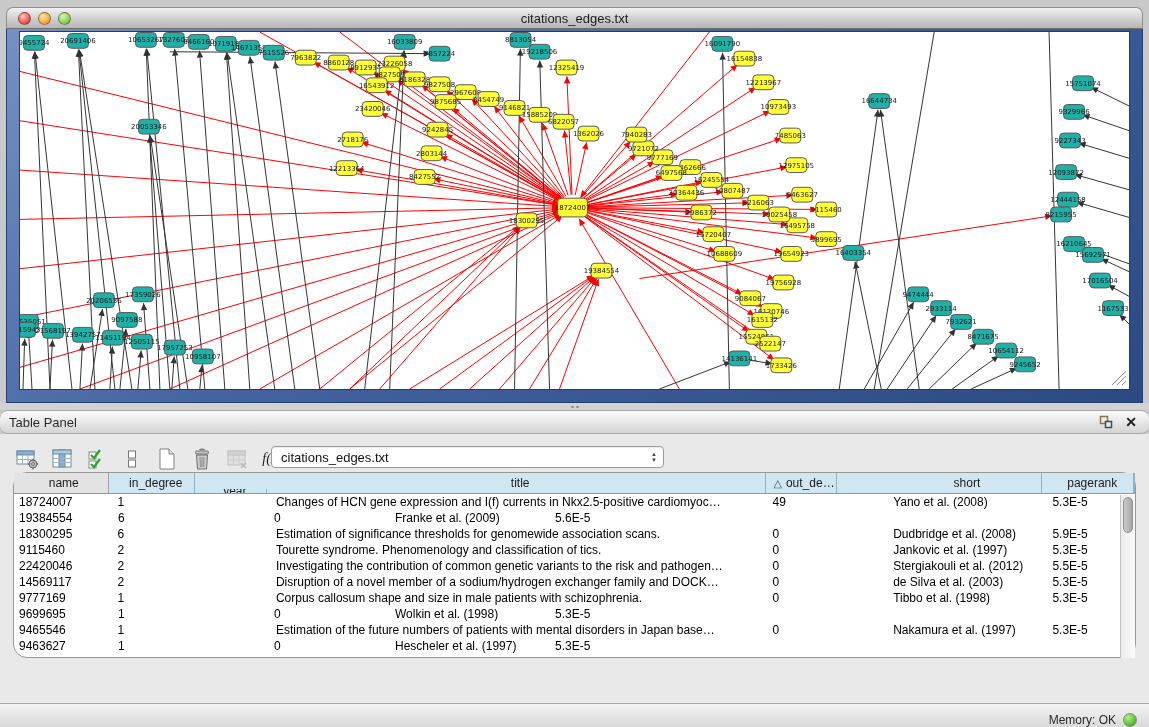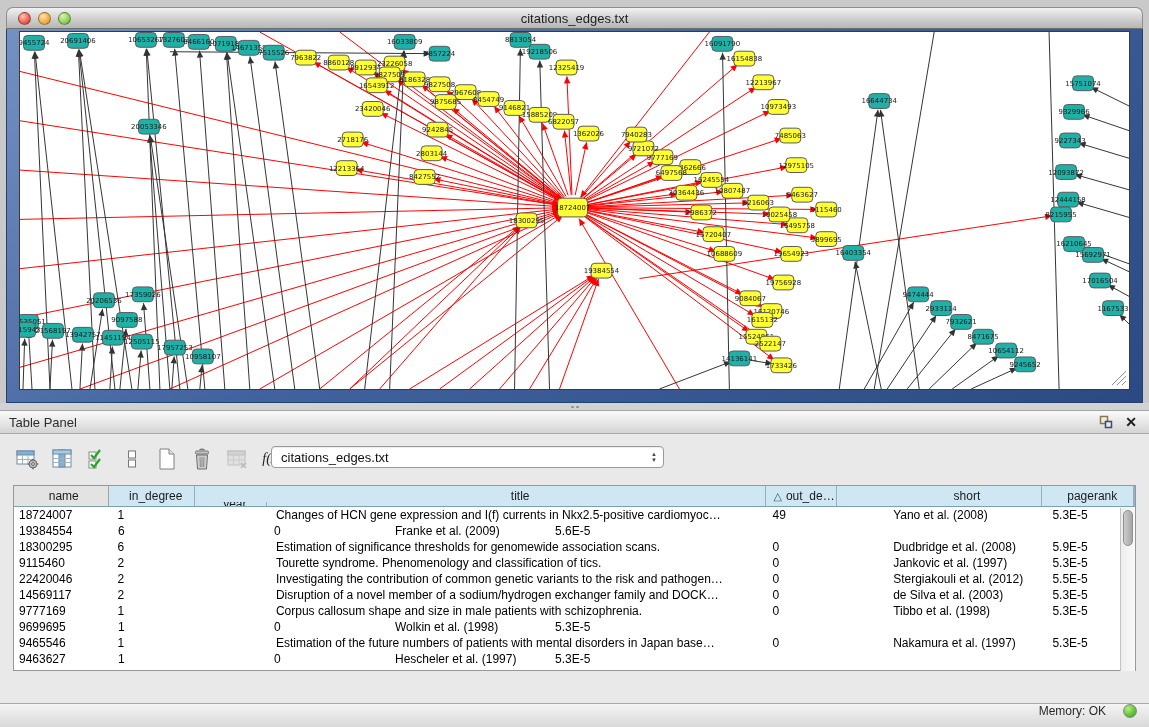--- a/index.html
+++ b/index.html
@@ -25,21 +25,21 @@
 
   
   #splitter { position:absolute; left:0; top:403px; width:1149px; height:7px; background:#d2d2d2;
     display:flex; align-items:center; justify-content:center; }
   #splitter .grip { width:10px; height:4px;
     background:radial-gradient(circle,#8f8f8f 1px,transparent 1.4px) 0 0/5px 4px repeat-x; }
 
   
   #tp-header { position:absolute; left:0; top:410px; width:1149px; height:24px;
     background:linear-gradient(#fbfbfb,#d4d4d4); border-top:1px solid #a6a6a6;
-    border-bottom:1px solid #a8a8a8; display:flex; align-items:center; font-size:13px; color:#2c2c2c; }
+    border-bottom:1px solid #a8a8a8; display:flex; align-items:center; font-size:13px; color:#2c2c2c;border-radius:8px; }
   #tp-header .tp-title { padding-left:9px; flex:1; }
   #tp-header .tp-actions { display:flex; align-items:center; gap:12px; padding-right:12px; }
   .float-icon svg { display:block; }
   .close-x { font-size:14px; font-weight:bold; color:#1a1a1a; cursor:default; line-height:1; }
 
   #tp-body { position:absolute; left:0; top:434px; width:1149px; height:269px; background:#e9e9e9; }
 
   .toolbar { position:absolute; left:14px; top:11px; height:28px; display:flex; align-items:center; gap:9px; }
   .tbtn { background:transparent; border:none; padding:0; width:26px; height:26px;
     display:flex; align-items:center; justify-content:center; }
@@ -67,21 +67,21 @@
   .c3{width:502px; padding-left:9px;} .c4{width:72px; padding-left:6px;} .c5{width:159px; padding-left:8px;margin-left:47px;}
   .c6{width:92px; padding-left:9px;} .c7{flex:1;}
   .vscroll { position:absolute; top:22px; right:0; width:15px; height:163px;
     background:linear-gradient(to right,#ededed,#fafafa); border-left:1px solid #c3c3c3; }
   .vscroll .thumb { position:absolute; left:2px; top:2px; width:10px; height:36px; border-radius:6px;
     background:linear-gradient(to right,#cdcdcd,#a6a6a6); border:1px solid #8f8f8f; }
 
   
   #statusbar { position:absolute; left:0; top:703px; width:1149px; height:24px;
     background:linear-gradient(#f4f4f4,#d9d9d9); border-top:1px solid #a9a9a9;
-    display:flex; align-items:flex-start; justify-content:flex-end; gap:17px; padding-right:12px;
+    display:flex; align-items:flex-end; justify-content:flex-end; gap:7px; padding-right:12px;
     font-size:12px; color:#2a2a2a; }
   .memdot { width:14px; height:14px; border-radius:50%; border:1px solid #8a8a8a;
     background:radial-gradient(circle at 35% 30%, #b9ed84, #53c02f 65%, #2f8c1c); }
 </style>
 </head>
 <body>
 
 <div id="net-window">
   <div class="titlebar">
     <div class="lights">
@@ -860,21 +860,21 @@
   </div>
 
   <div class="combo" style="position:absolute; left:271px; top:12px;">
     <span class="combo-value">citations_edges.txt</span>
     <span class="stepper">
       <span>▲</span>
         <span>▼</span>
     </span>
   </div>
 
-  <div id="tablebox" style="top:51px;">
+  <div id="tablebox" style="top:38px;border-radius:14px;">
     <div class="thead">
       <div class="th gray c0">
           <span>name</span>
         </div>
       <div class="th c1">
           <span>in_degree</span>
         </div>
       <div class="th c2">
           <span>year</span>
         </div>

